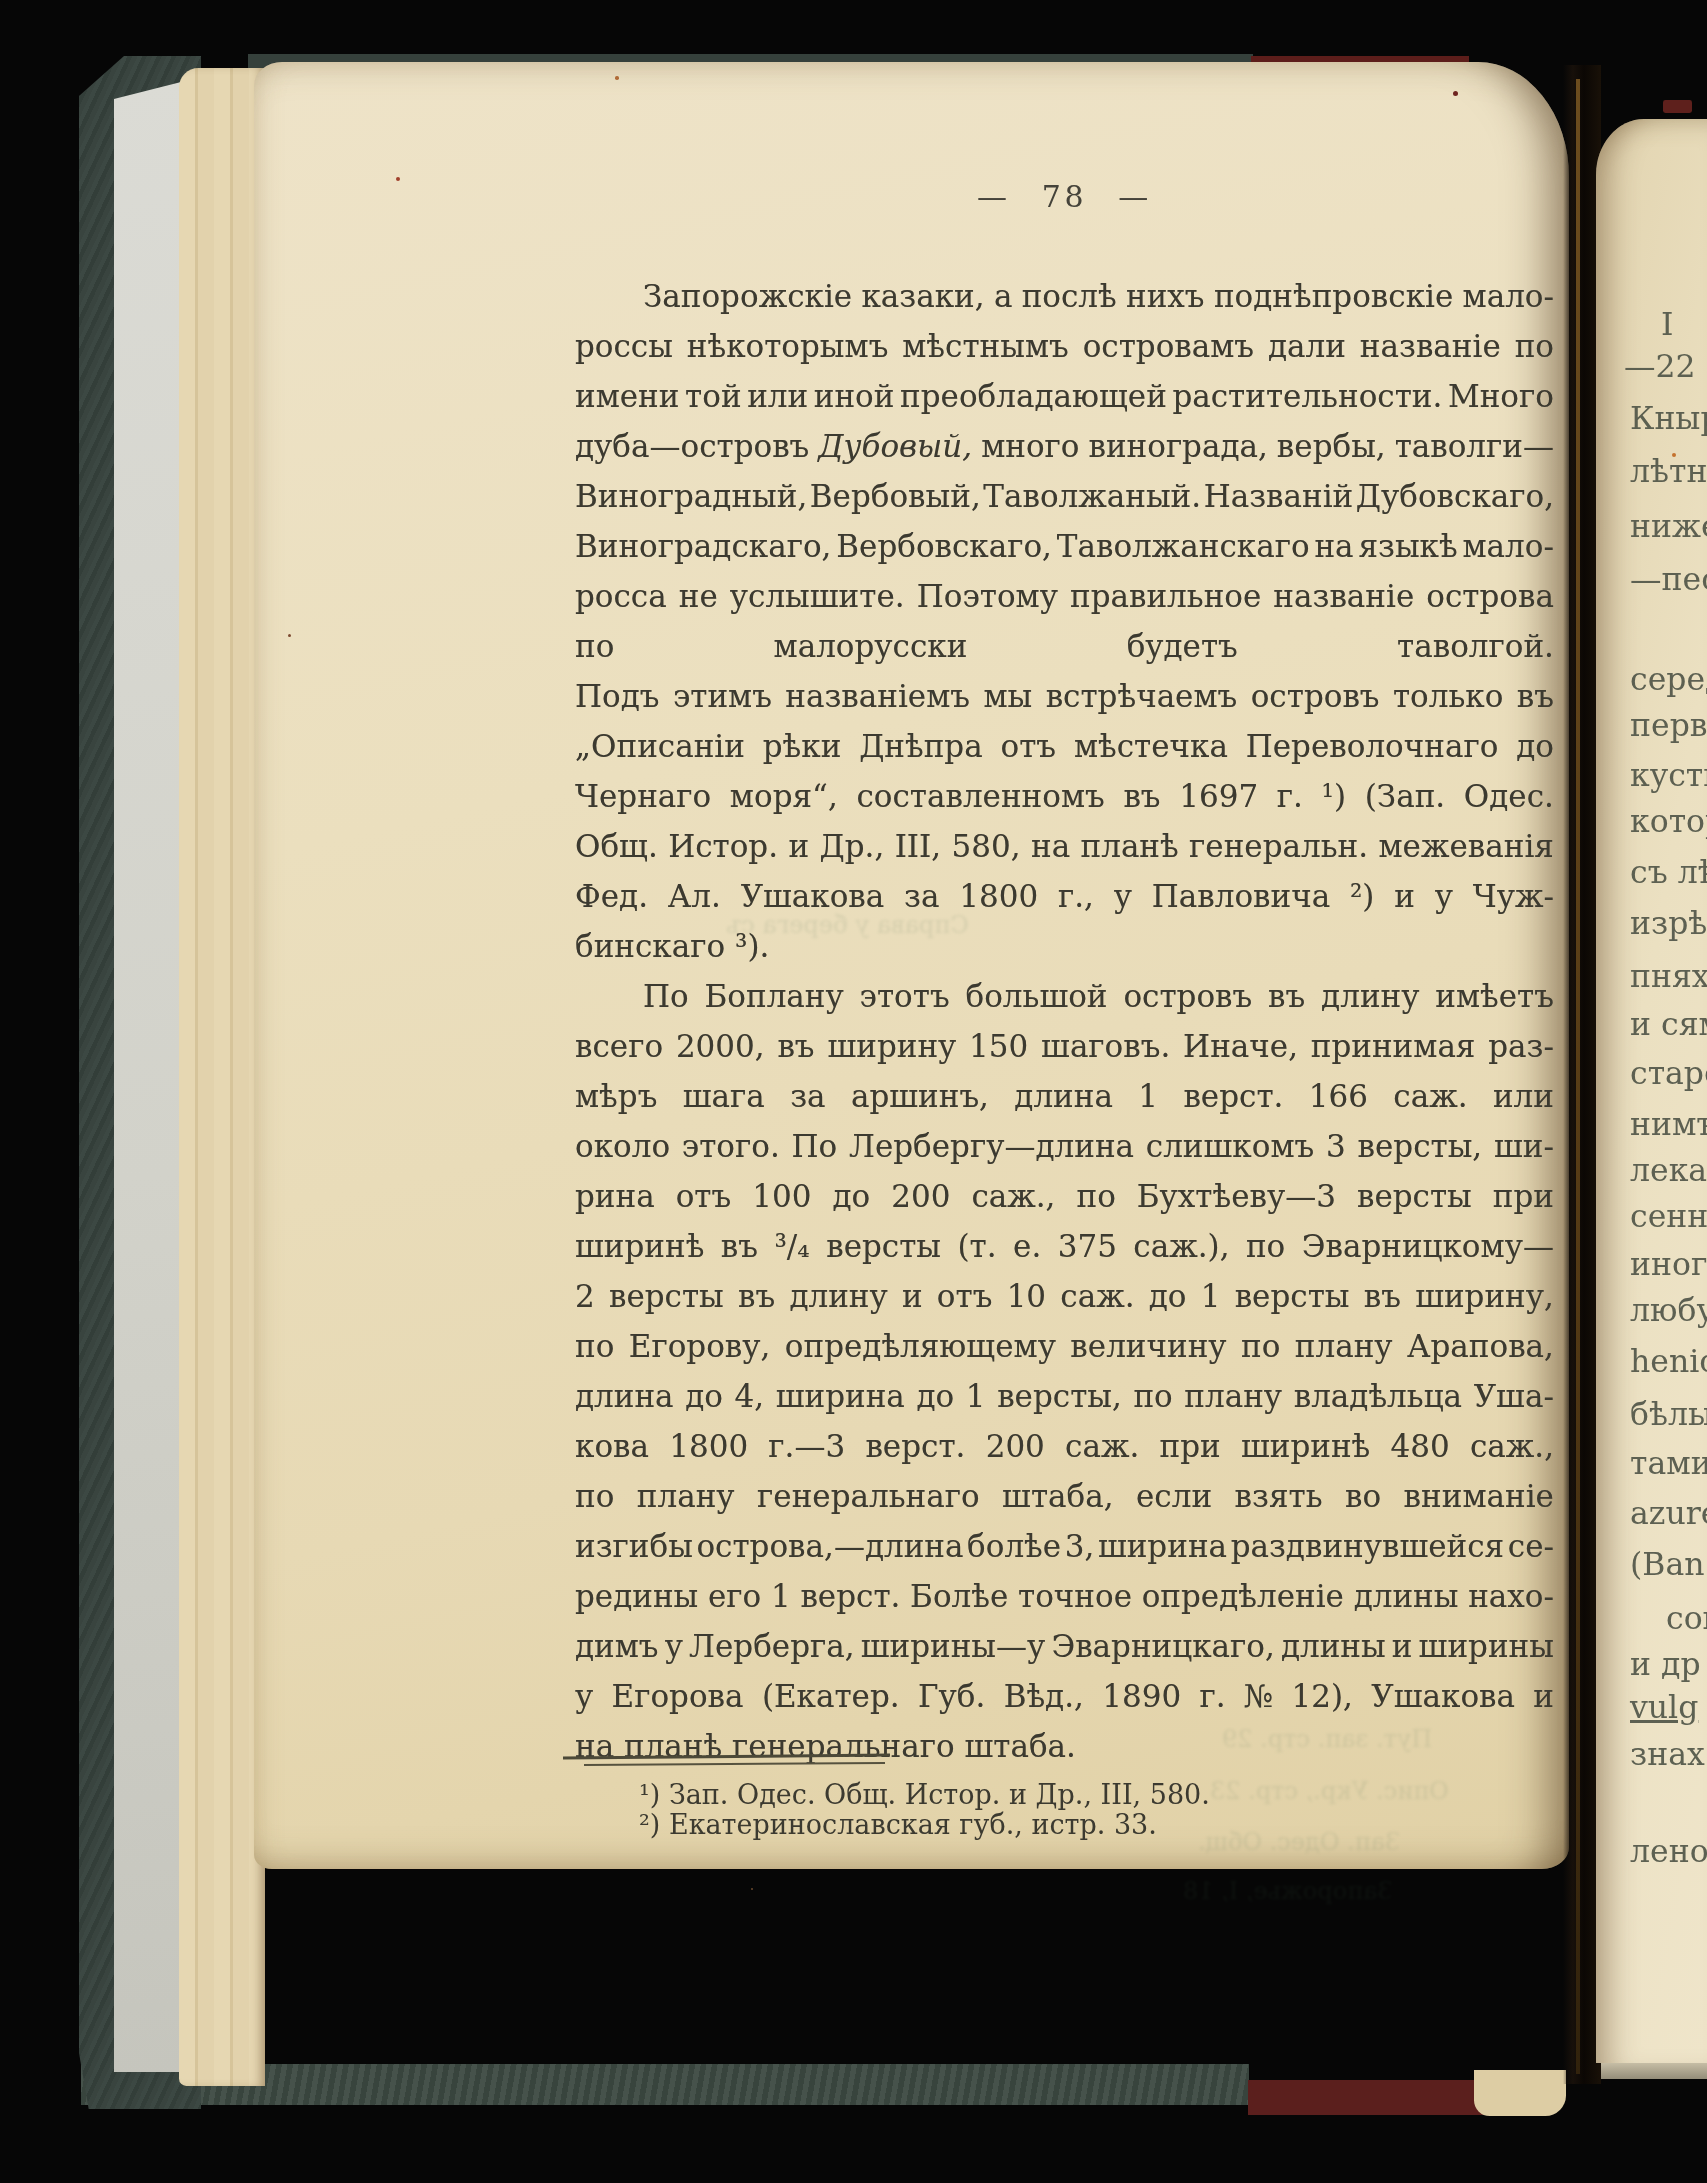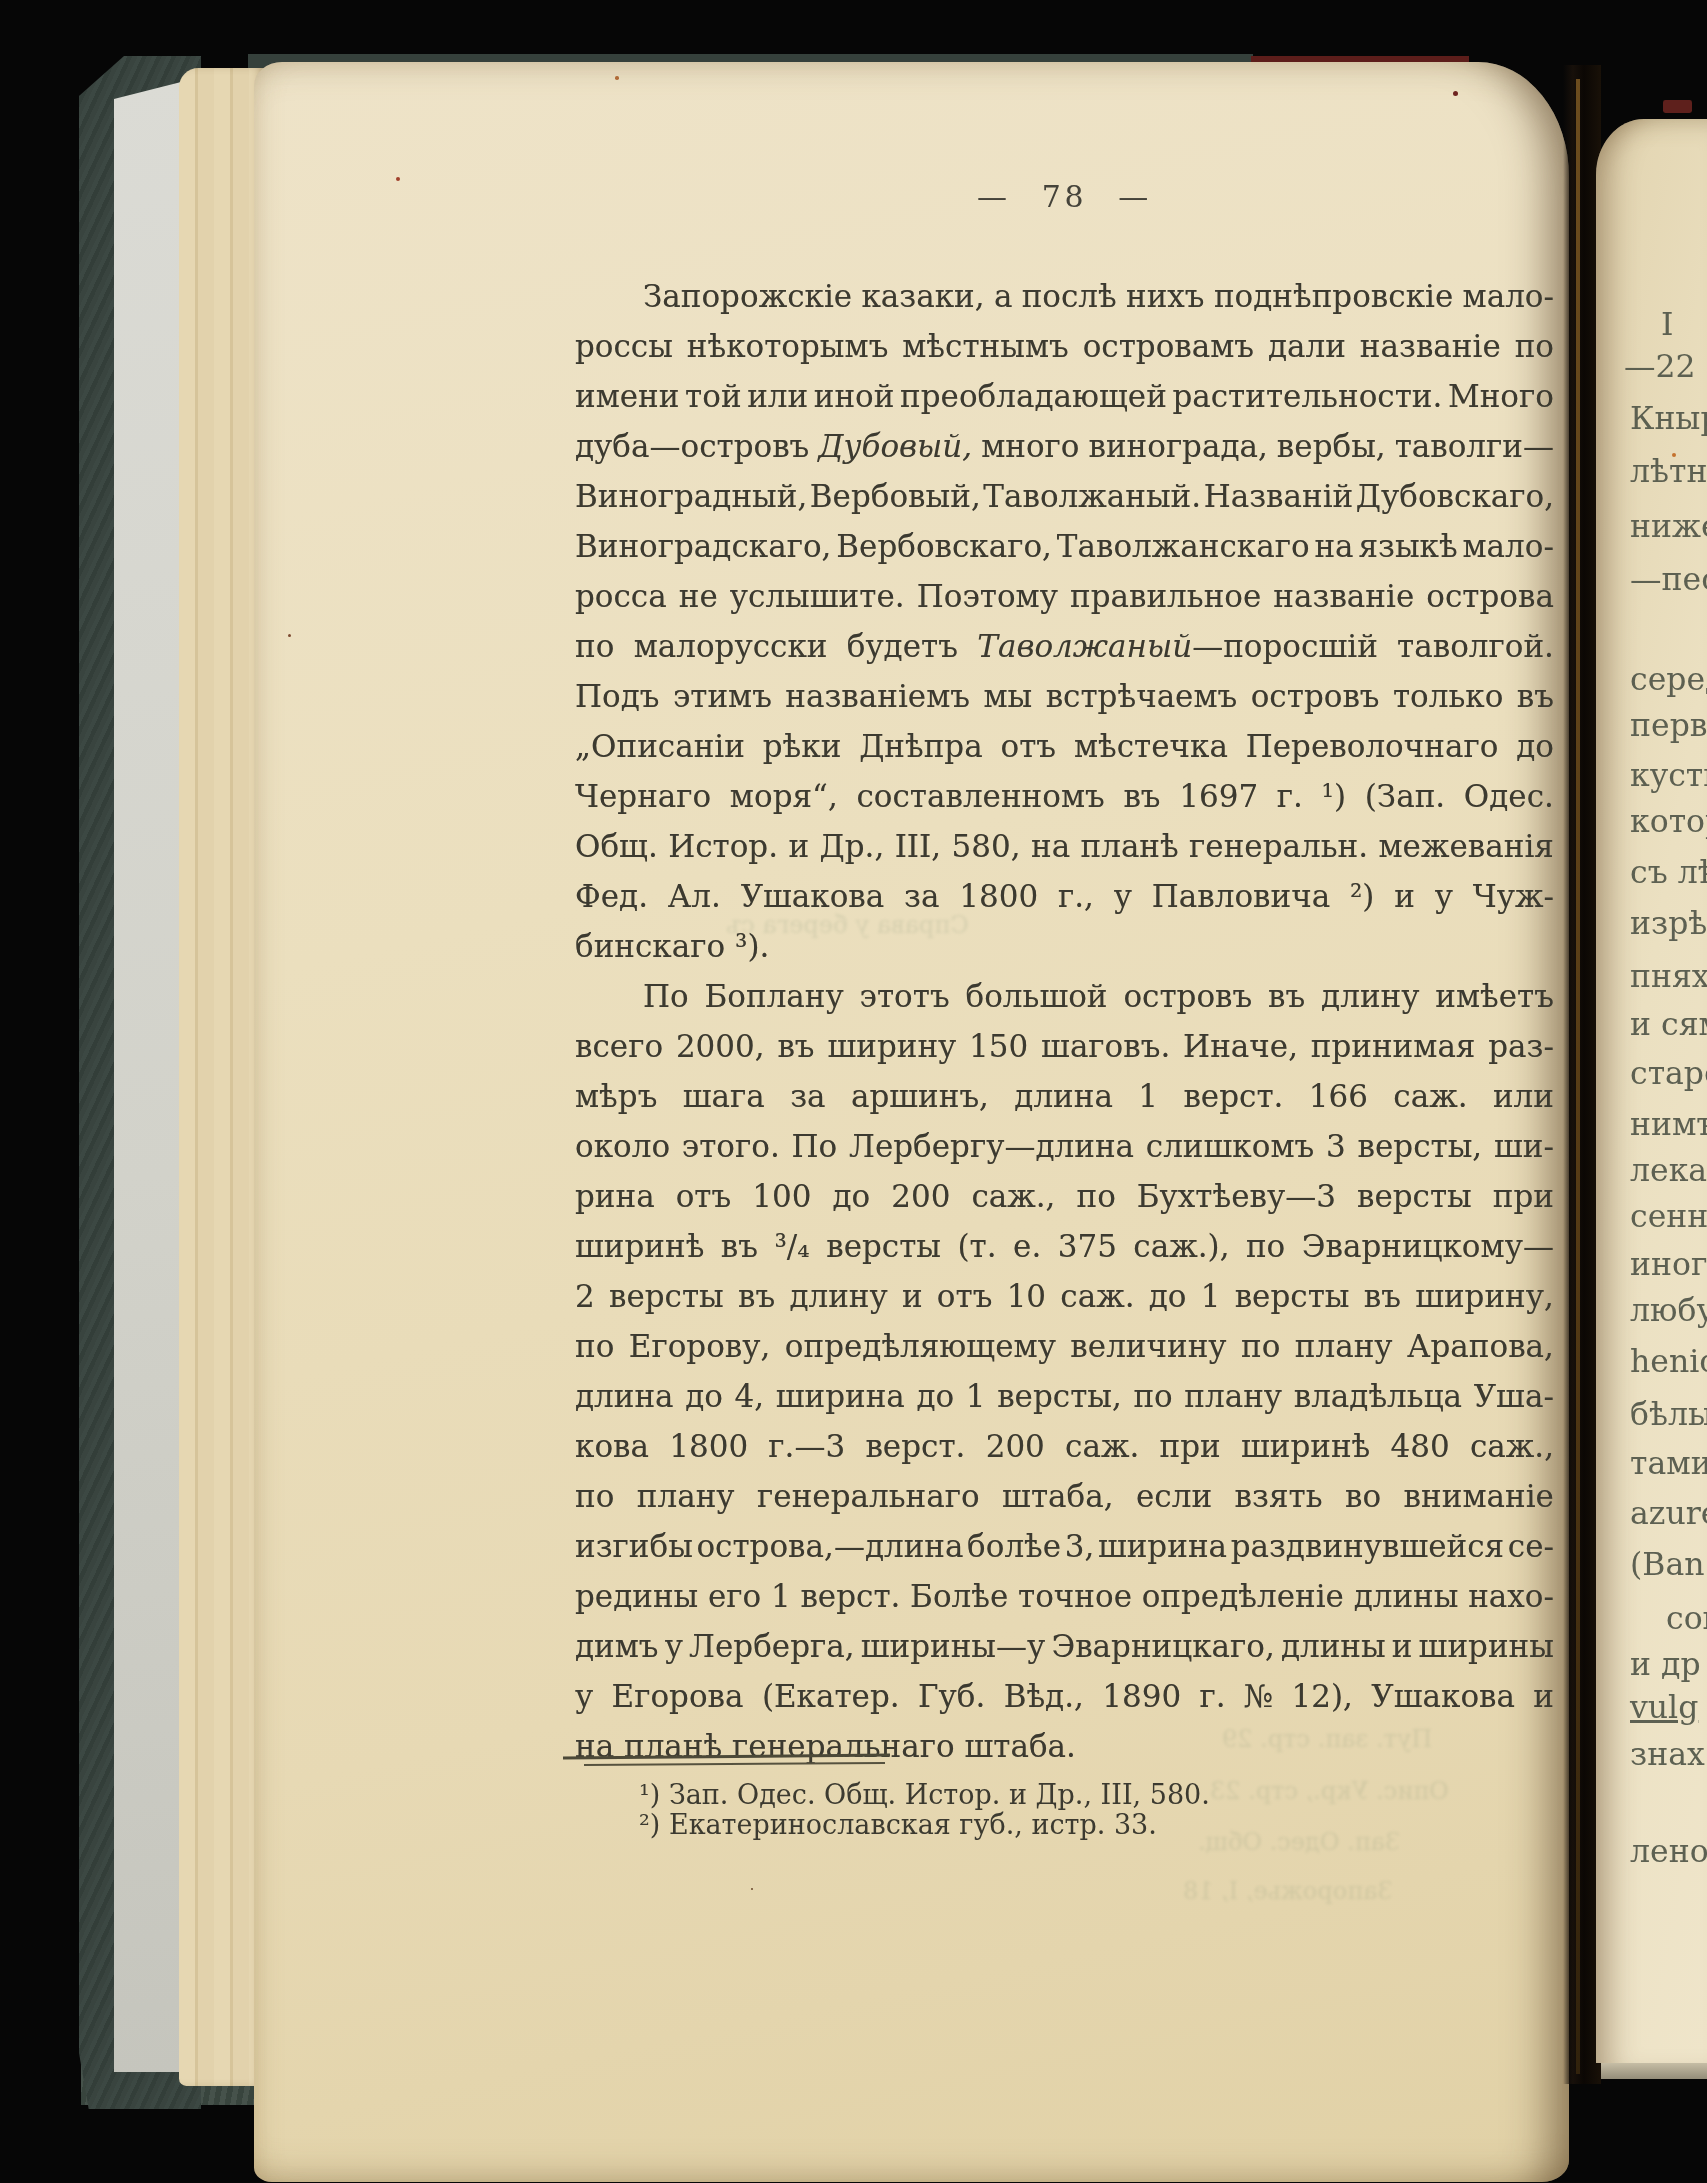--- a/index.html
+++ b/index.html
@@ -25,21 +25,21 @@
   .bump-bottom-right{position:absolute;left:1474px;top:2070px;width:92px;height:46px;background:#ddcda4;
     border-radius:0 0 20.6px 15.7px;z-index:2;}
   .gutter{position:absolute;left:1563px;top:65px;width:38px;height:2019px;z-index:6;
     background:linear-gradient(90deg,rgba(20,12,6,0),#17100a 26%,#0b0704 55%,#191108 100%);}
   .gutter-streak{position:absolute;left:1576px;top:79px;width:4.2px;height:1995px;z-index:7;opacity:.75;
     background:linear-gradient(#8a6226,#6b4a1a 60%,#3c2a0e);}
   .sliver-bottom-edge{position:absolute;left:1596px;top:2060px;width:112px;height:19.4px;z-index:5;
     background:linear-gradient(#cfc6ad,#948d79);}
 
   
-  .page-left{position:absolute;left:254px;top:62px;width:1315px;height:2120px;z-index:5;
+  .page-left{position:absolute;left:254px;top:62px;width:1315px;height:1807px;z-index:5;
     border-radius:28px 91px 27px 18px / 24px 115px 22px 14.5px;
     background:linear-gradient(168deg,#eee3c8 0%,#ebdfbe 38%,#e7d9b4 72%,#e1d1a6 100%);
     box-shadow:inset -48px 0 42px -27px rgba(70,45,20,.5),
                inset 18px 0 30px -18px rgba(140,110,60,.28),
                inset 0 25.4px 36px -24px rgba(120,95,50,.22),
                inset 0 -31.5px 36px -27px rgba(115,90,48,.3);}
   .pagenum{position:absolute;left:321px;top:117px;width:979px;text-align:center;
     font-size:30px;color:#45433a;letter-spacing:3.6px;word-spacing:18px;}
   .textcol{position:absolute;left:321px;top:209px;width:979px;color:#3c3a30;
     font-size:31px;text-shadow:0 0 0.6px rgba(60,55,45,.35);}
@@ -79,21 +79,21 @@
   <div class="page-left">
     <div class="pagenum">— 78 —</div>
     <div class="textcol" id="textcol">
         <div class="bl ind"><span>Запорожскіе</span><span>казаки,</span><span>а</span><span>послѣ</span><span>нихъ</span><span>поднѣпровскіе</span><span>мало-</span></div>
         <div class="bl"><span>россы</span><span>нѣкоторымъ</span><span>мѣстнымъ</span><span>островамъ</span><span>дали</span><span>названіе</span><span>по</span></div>
         <div class="bl"><span>имени</span><span>той</span><span>или</span><span>иной</span><span>преобладающей</span><span>растительности.</span><span>Много</span></div>
         <div class="bl"><span>дуба—островъ</span><span><i>Дубовый,</i></span><span>много</span><span>винограда,</span><span>вербы,</span><span>таволги—</span></div>
         <div class="bl"><span>Виноградный,</span><span>Вербовый,</span><span>Таволжаный.</span><span>Названій</span><span>Дубовскаго,</span></div>
         <div class="bl"><span>Виноградскаго,</span><span>Вербовскаго,</span><span>Таволжанскаго</span><span>на</span><span>языкѣ</span><span>мало-</span></div>
         <div class="bl"><span>росса</span><span>не</span><span>услышите.</span><span>Поэтому</span><span>правильное</span><span>названіе</span><span>острова</span></div>
-        <div class="bl"><span>по</span><span>малорусски</span><span>будетъ</span><span><i>Таволжаный</i>—поросшій</span><span>таволгой.</span></div>
+        <div class="bl"><span>по</span><span>малорусски</span><span>будетъ</span><span>таволгой.</span></div>
         <div class="bl"><span>Подъ</span><span>этимъ</span><span>названіемъ</span><span>мы</span><span>встрѣчаемъ</span><span>островъ</span><span>только</span><span>въ</span></div>
         <div class="bl"><span>„Описаніи</span><span>рѣки</span><span>Днѣпра</span><span>отъ</span><span>мѣстечка</span><span>Переволочнаго</span><span>до</span></div>
         <div class="bl"><span>Чернаго</span><span>моря“,</span><span>составленномъ</span><span>въ</span><span>1697</span><span>г.</span><span>¹)</span><span>(Зап.</span><span>Одес.</span></div>
         <div class="bl"><span>Общ.</span><span>Истор.</span><span>и</span><span>Др.,</span><span>III,</span><span>580,</span><span>на</span><span>планѣ</span><span>генеральн.</span><span>межеванія</span></div>
         <div class="bl"><span>Фед.</span><span>Ал.</span><span>Ушакова</span><span>за</span><span>1800</span><span>г.,</span><span>у</span><span>Павловича</span><span>²)</span><span>и</span><span>у</span><span>Чуж-</span></div>
         <div class="bl noj">бинскаго ³).</div>
         <div class="bl ind"><span>По</span><span>Боплану</span><span>этотъ</span><span>большой</span><span>островъ</span><span>въ</span><span>длину</span><span>имѣетъ</span></div>
         <div class="bl"><span>всего</span><span>2000,</span><span>въ</span><span>ширину</span><span>150</span><span>шаговъ.</span><span>Иначе,</span><span>принимая</span><span>раз-</span></div>
         <div class="bl"><span>мѣръ</span><span>шага</span><span>за</span><span>аршинъ,</span><span>длина</span><span>1</span><span>верст.</span><span>166</span><span>саж.</span><span>или</span></div>
         <div class="bl"><span>около</span><span>этого.</span><span>По</span><span>Лербергу—длина</span><span>слишкомъ</span><span>3</span><span>версты,</span><span>ши-</span></div>

